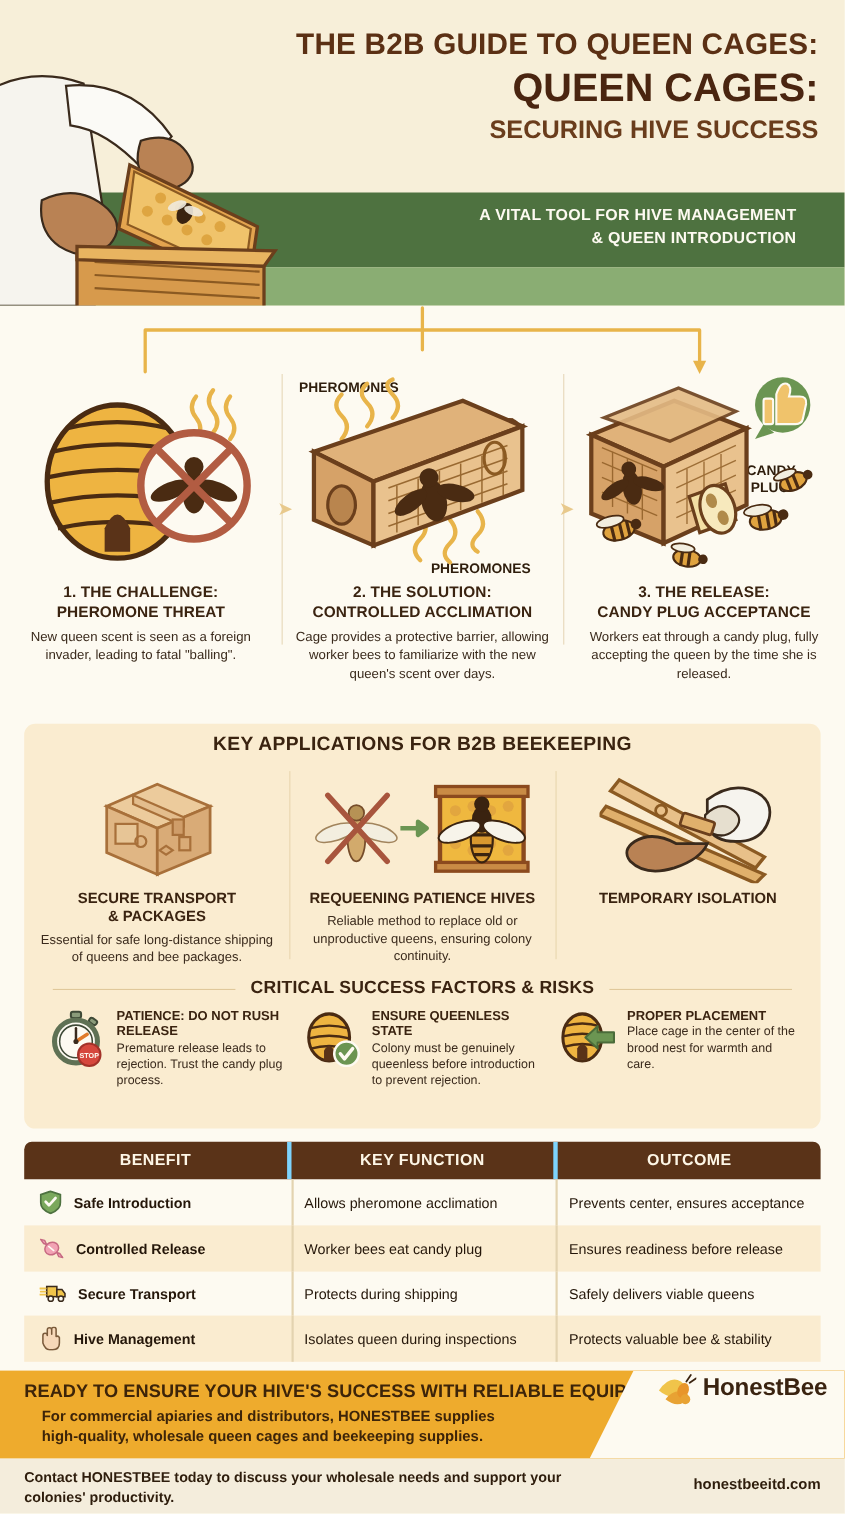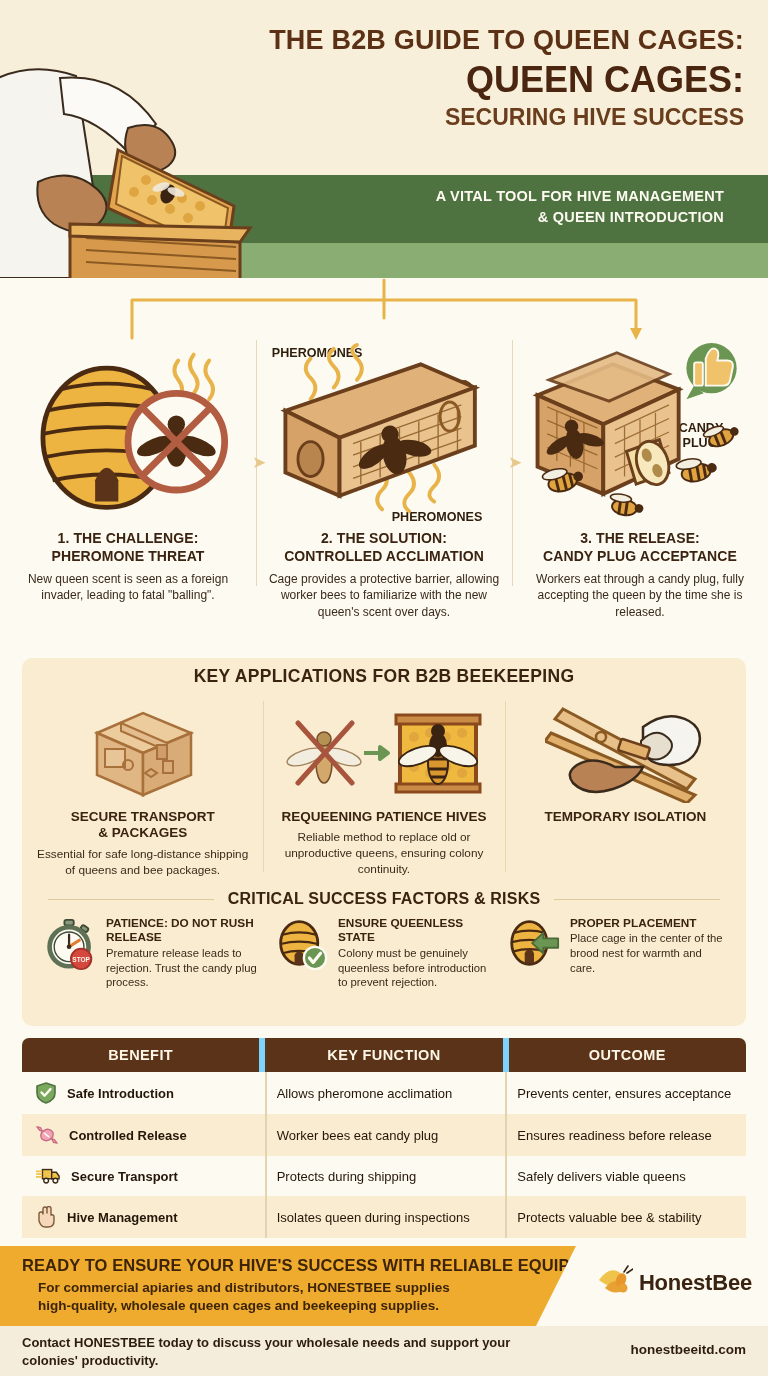--- a/index.html
+++ b/index.html
@@ -86,39 +86,39 @@
   .risk { flex: 1; display: flex; gap: 8px; padding: 0 6px; }
   .risk-art { width: 56px; flex: none; display: flex; align-items: flex-start; justify-content: center; padding-top: 2px; }
   .risk-title { font-size: 11.8px; font-weight: 700; color: #3a2310; line-height: 1.22; }
   .risk-desc { font-size: 11.3px; color: #3a2a1c; line-height: 1.3; margin-top: 1px; }
 
   
   .tbl { position: absolute; left: 22px; top: 1038px; width: 724px; }
   .tbl-head { display: flex; background: #5a3318; border-radius: 7px 7px 0 0; overflow: hidden; }
   .tbl-head div {
     flex: 1; text-align: center; color: #fdf6e6; font-size: 14.5px; font-weight: 700;
-    padding: 9px 4px; letter-spacing: .4px; border-right: 6px solid #7dd3fc;
+    padding: 9px 4px; letter-spacing: .4px; border-right: 4px solid #7dd3fc;
   }
   .tbl-head div:last-child { border-right: none; }
   .tbl-row { display: flex; }
   .tbl-row.alt { background: #faecd0; }
   .tbl-row > div {
     flex: 1; font-size: 13px; color: #241609; padding: 10px 10px;
     border-right: 2px solid #e3d3b0; display: flex; align-items: center;
   }
   .tbl-row > div:last-child { border-right: none; }
   .c-benefit { gap: 11px; font-weight: 700; padding-left: 14px !important; }
 
   
   .cta { position: absolute; left: 0; top: 1246px; width: 768px; height: 80px; background: #eeab2d; overflow: hidden; }
   .cta-wedge { position: absolute; right: 0; top: 0; width: 232px; height: 80px; background: #fdfaf1;
     clip-path: polygon(40px 0, 232px 0, 232px 80px, 0 80px); }
   .cta-h { padding: 10px 22px 0; font-size: 16.5px; font-weight: 700; color: #3d2409; letter-spacing: .1px; }
   .cta-p { padding: 4px 38px 0; font-size: 13.5px; font-weight: 700; color: #3d2409; line-height: 1.34; max-width: 520px; }
-  .logo { position: absolute; right: 16px; top: 18px; display: flex; align-items: flex-end; gap: 6px; }
+  .logo { position: absolute; right: 16px; top: 2px; display: flex; align-items: flex-start; gap: 6px; }
   .logo-text { font-size: 22px; font-weight: 700; color: #3a2310; letter-spacing: -.2px; }
   .foot { position: absolute; left: 0; top: 1326px; width: 768px; height: 50px; background: #f4eddc; }
   .foot-p { position: absolute; left: 22px; top: 8px; width: 510px; font-size: 13px; font-weight: 700; color: #2e1d0c; line-height: 1.38; }
   .foot-url { position: absolute; right: 22px; top: 16px; font-size: 13.5px; font-weight: 700; color: #2e1d0c; }
 </style>
 </head>
 <body>
 
 <div class="page">
 

